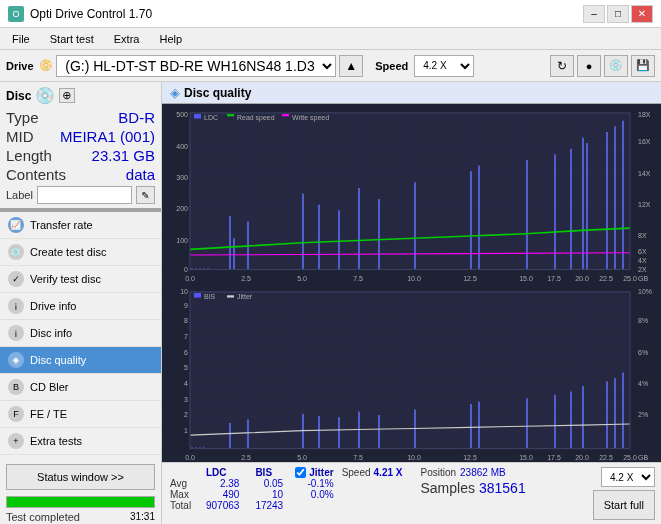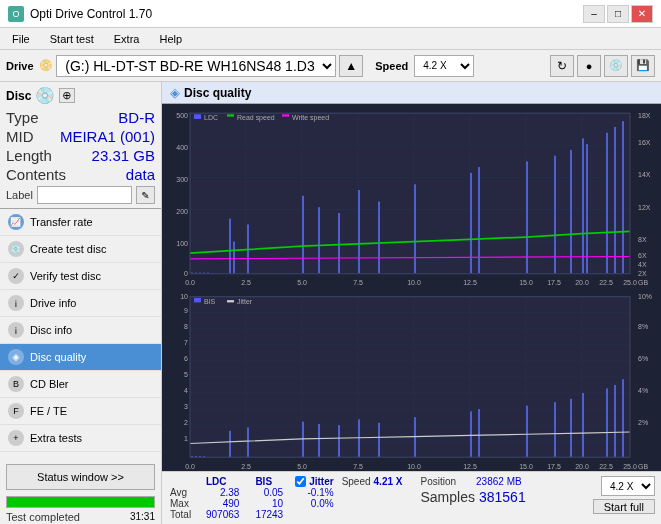--- a/index.html
+++ b/index.html
@@ -68,21 +68,21 @@
     .left-panel {
       width: 162px;
       background: #f0f0f0;
       border-right: 1px solid #ccc;
       display: flex;
       flex-direction: column;
     }
     
     
     .disc-section {
-      border-bottom: 1px solid #a3a3a3;
+      border-bottom: 4px solid #a3a3a3;
       padding: 4px 6px;
     }
     .disc-header { display: flex; align-items: center; gap: 4px; margin-bottom: 4px; }
     .disc-row { display: flex; justify-content: space-between; margin-bottom: 2px; font-size: 15px; }
     .disc-key { color: #333; }
     .disc-val { color: #0000cc; text-align: right; }
     .disc-label-row { display: flex; align-items: center; gap: 4px; margin-top: 3px; }
     .disc-label-input { height: 18px; border: 1px solid #aaa; background: white; width: 95px; font-size: 10px; }
     .disc-label-btn { width: 20px; height: 18px; border: 1px solid #aaa; background: #e8e8e8; cursor: pointer; display: flex; align-items: center; justify-content: center; font-size: 10px; }
     
@@ -167,21 +167,21 @@
     
     .stats-area {
       background: #f0f0f0;
       border-top: 1px solid #ccc;
       padding: 4px 6px;
       display: flex;
       flex-direction: column;
       gap: 3px;
     }
     .stats-row1 { display: flex; align-items: center; gap: 12px; }
-    .stats-btn { height: 15px; padding: 0 10px; border: 1px solid #aaa; background: #e8e8e8; cursor: pointer; font-size: 11px; }
+    .stats-btn { height: 30px; padding: 0 10px; border: 1px solid #aaa; background: #e8e8e8; cursor: pointer; font-size: 11px; }
 
     .status-completed { color: #333; font-size: 11px; }
     
     
     .svg-charts { width: 100%; height: 100%; }
   </style>
 </head>
 <body>
 
 <div class="title-bar">
@@ -552,21 +552,21 @@
           </tr>
           <tr>
             <td style="color:#333;padding:0 2px;">Total</td>
             <td style="color:#0000cc;text-align:right;padding:0 8px;">907063</td>
             <td style="color:#0000cc;text-align:right;padding:0 8px;">17243</td>
           </tr>
         </tbody>
           </table>
 
         <div style="display:flex;flex-direction:column;gap:2px;margin-left:8px;">
-          <div style="display:flex;gap:20px;font-size:10px;text-align:center;">
+          <div style="display:flex;gap:4px;font-size:10px;text-align:center;">
             <span style="color:#333;">Position</span>
             <span style="color:#0000cc;">23862 MB</span>
           </div>
           <div style="display:flex;gap:4px;font-size:14px;">
             <span style="color:#333;">Samples</span>
             <span style="color:#0000cc;">381561</span>
           </div>
         </div>
 
         <div style="margin-left:auto;display:flex;flex-direction:column;gap:3px;align-items:flex-end;">

